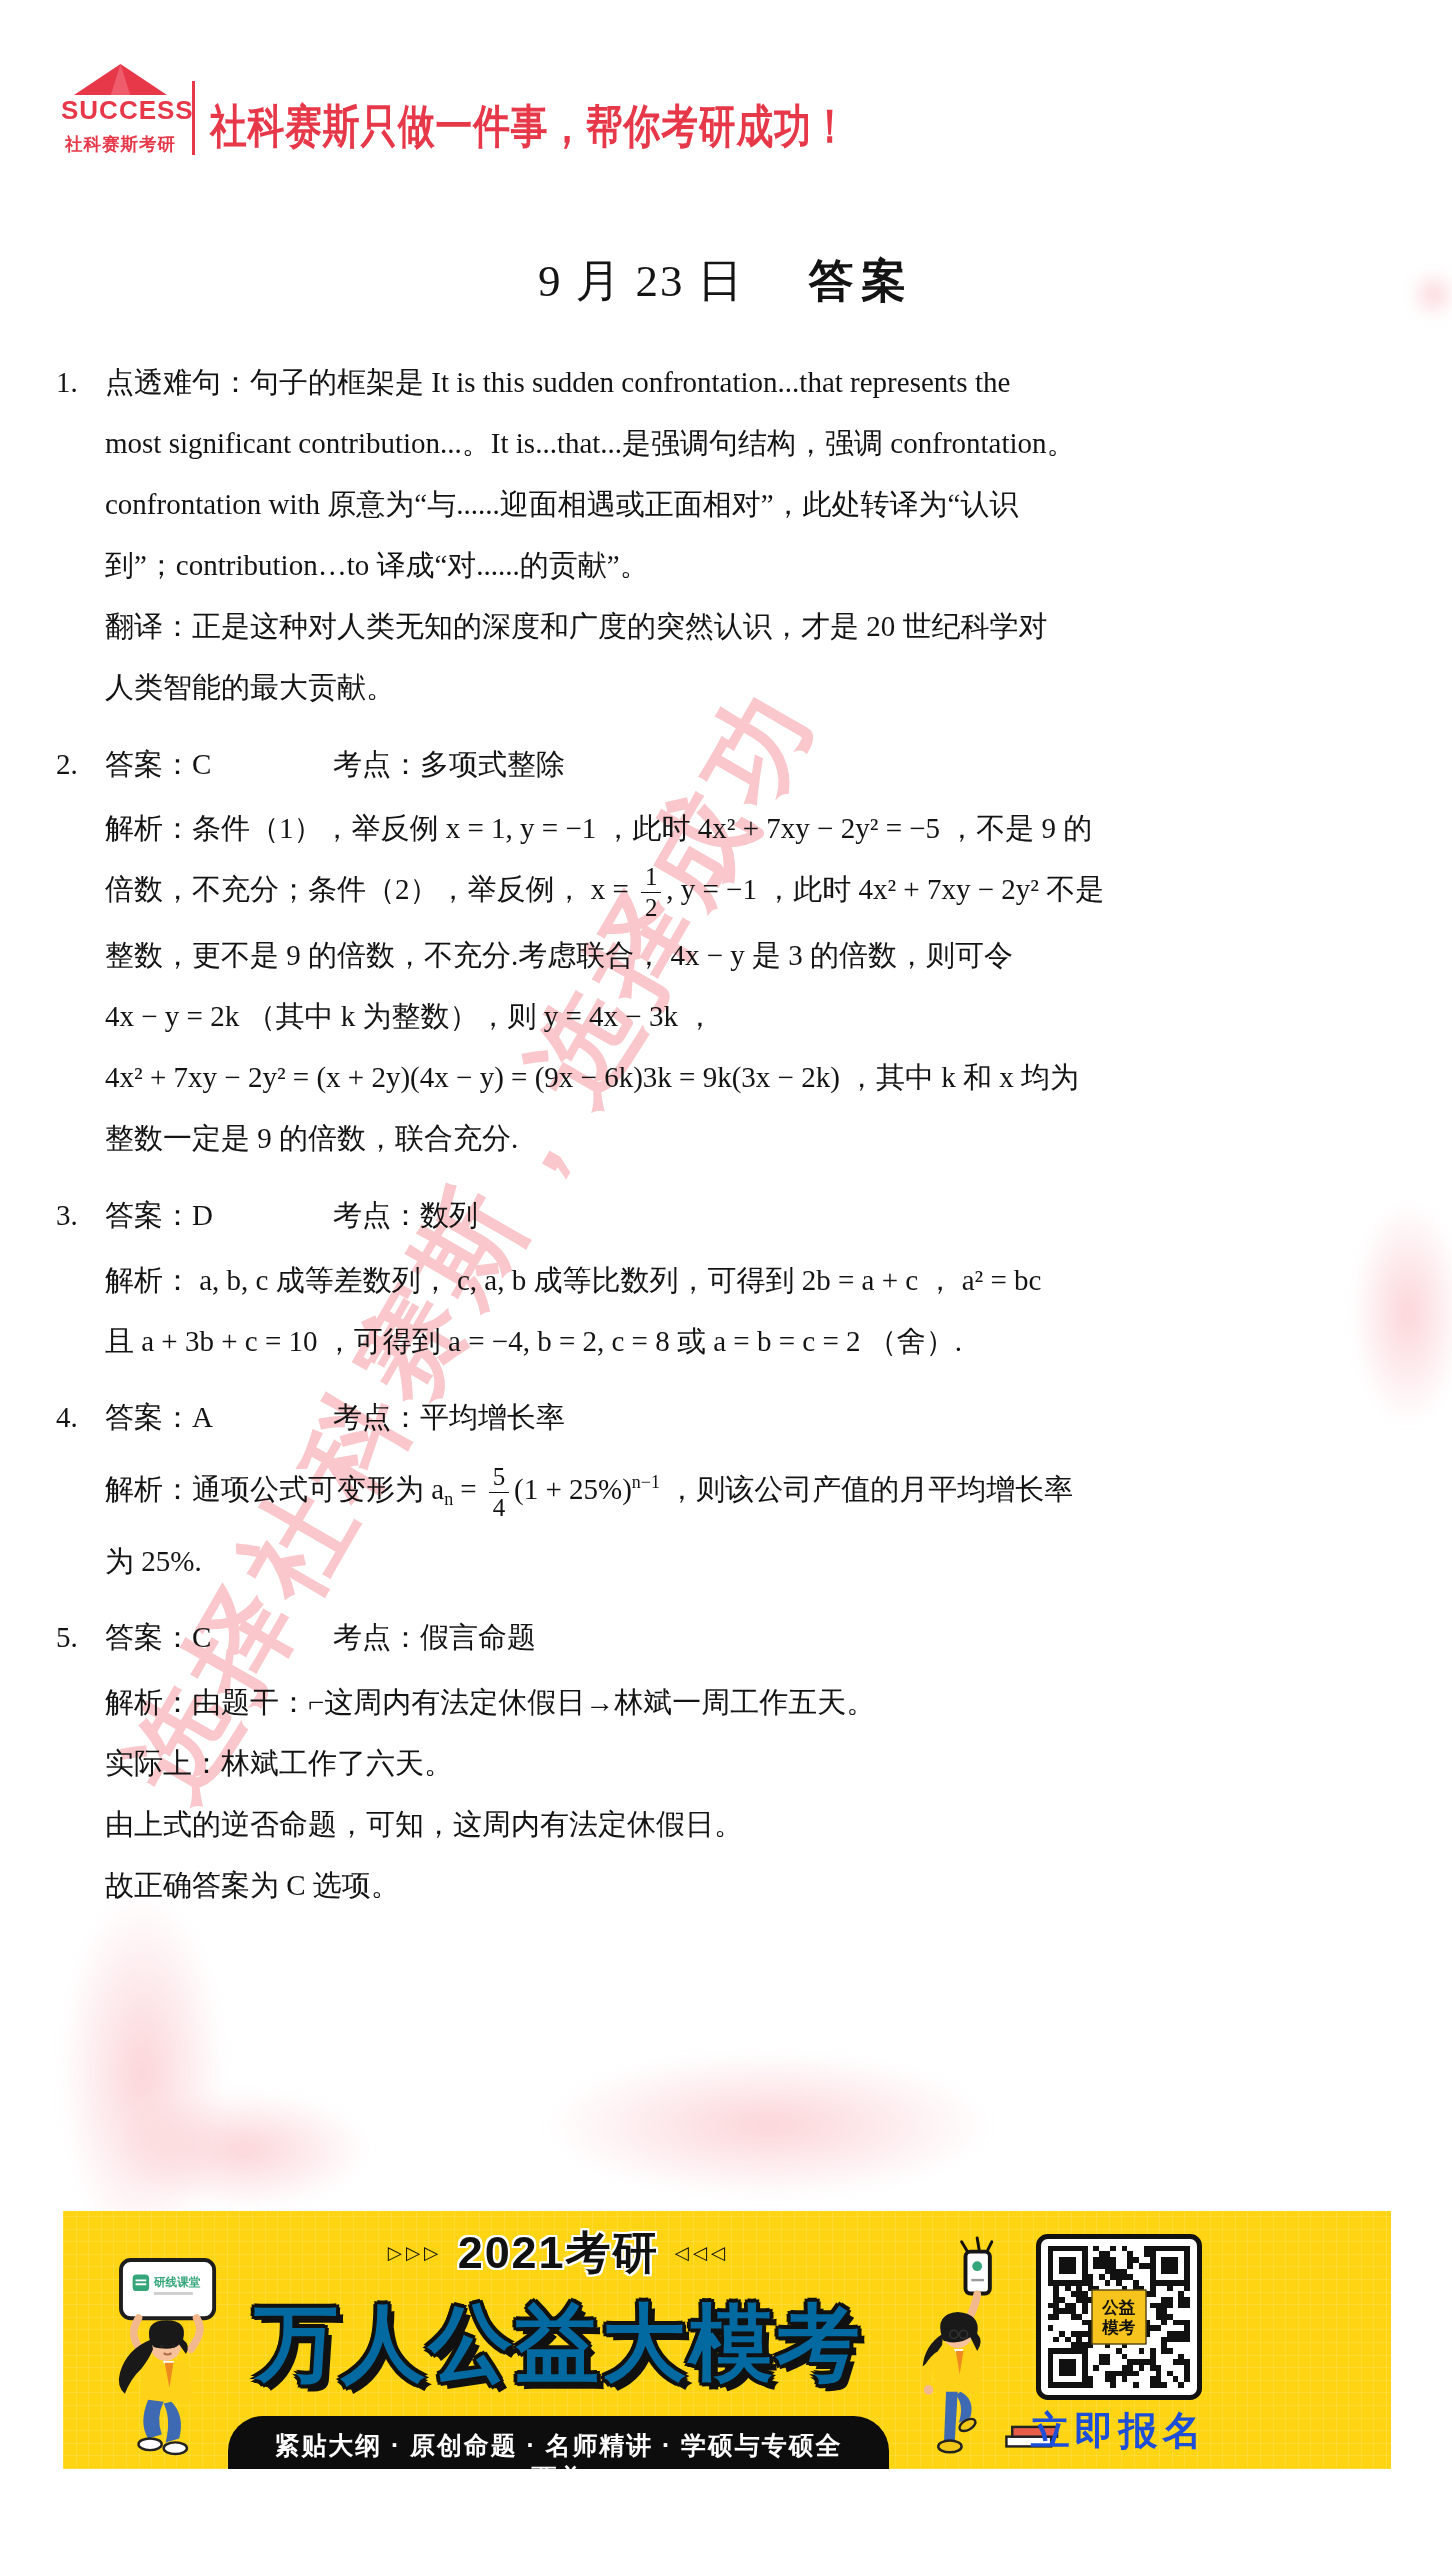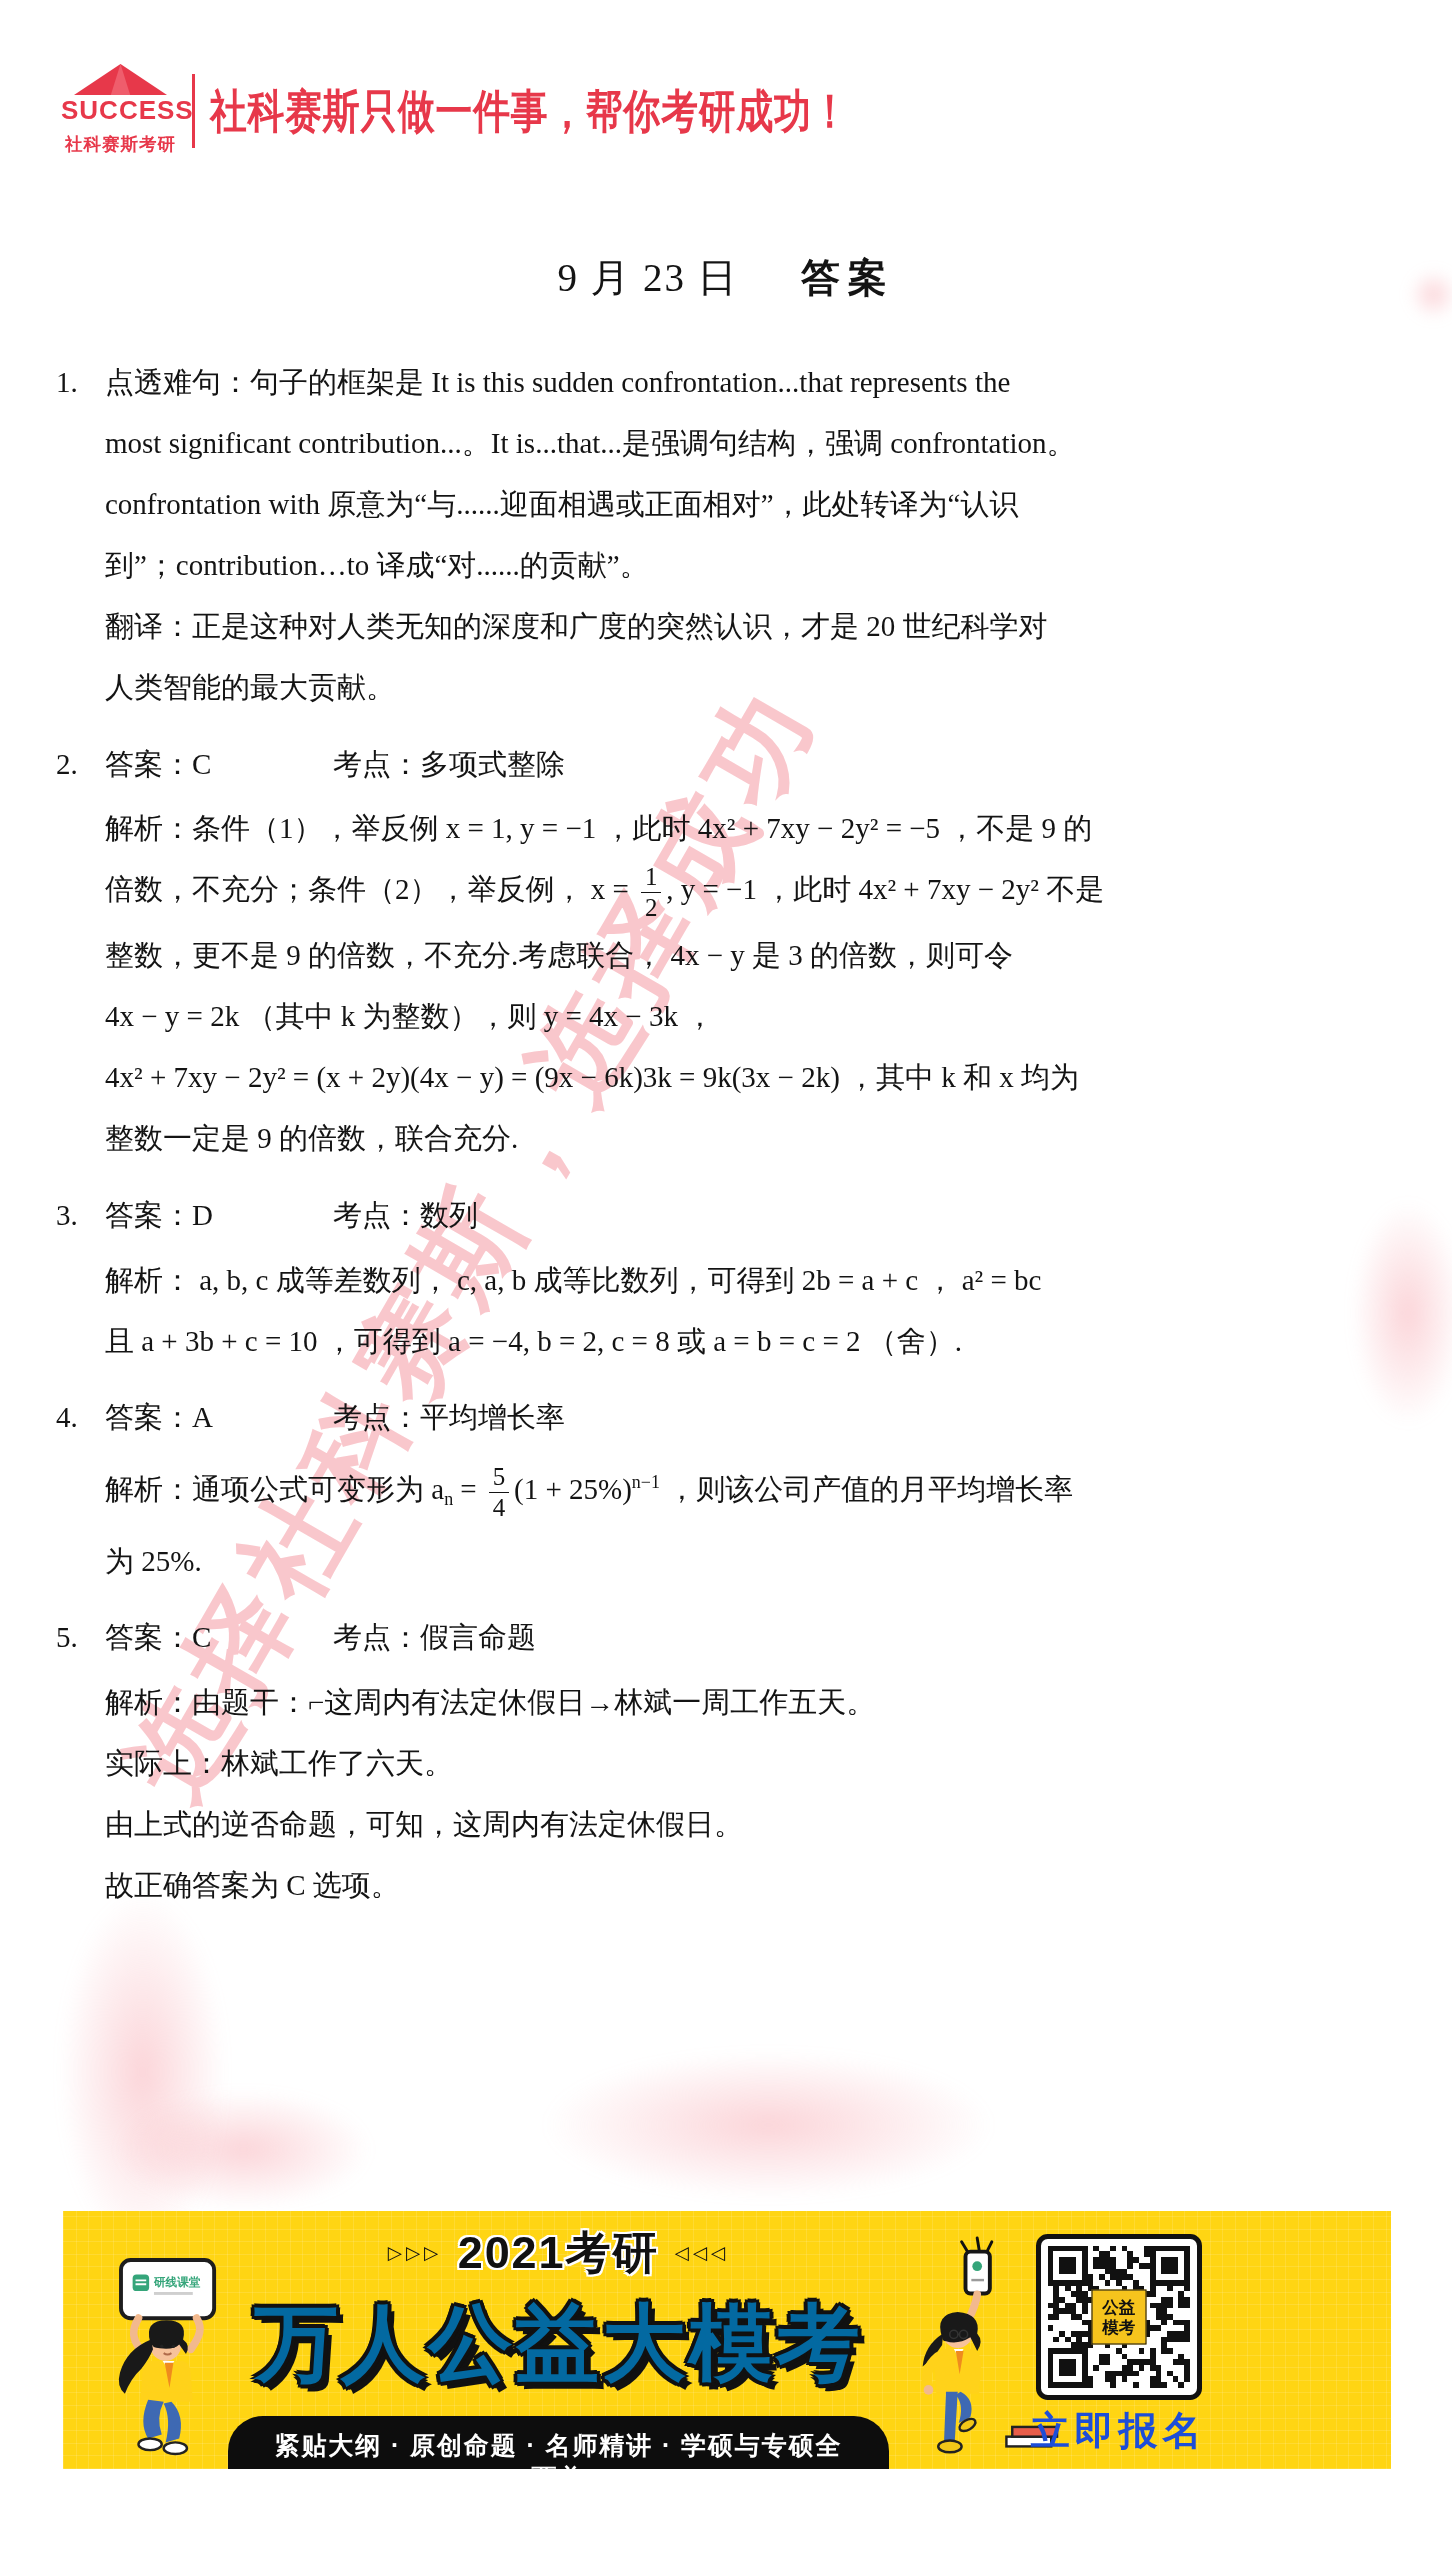--- a/index.html
+++ b/index.html
@@ -19,34 +19,34 @@
   }
   .blob{ position:absolute; filter:blur(6.8px); pointer-events:none;
     background:radial-gradient(closest-side, rgba(246,150,160,.40), rgba(246,150,160,0)); }
   .b1{ left:60px;  top:1892px; width:165px; height:360px; }
   .b2{ left:1352px;top:1201px; width:112px; height:224px; }
   .b3{ left:545px; top:2052px; width:447px; height:146px; }
   .b4{ left:1409px;top:270px;  width:49px;  height:49px;  }
   .b5{ left:117px; top:2091px; width:253px; height:117px; }
 
   
-  .hdr{ position:absolute; top:64px; left:61px; display:flex; align-items:center; }
+  .hdr{ position:absolute; top:64px; left:61px; display:flex; align-items:flex-end; }
   .logo{ width:119px; text-align:center; flex:none; }
   .logo svg{ display:block; margin:0 auto; }
   .logo-word{ font:700 26px/1.05 "Liberation Sans","DejaVu Sans",sans-serif; color:var(--red); letter-spacing:1px; margin-top:1.9px; }
   .logo-sub { font:700 17.5px/1.2 "Liberation Sans","DejaVu Sans",sans-serif; color:var(--red); letter-spacing:1px; margin-top:10px; }
   .hdr-divider{ width:2.9px; height:74px; background:var(--red); margin:1.9px 15.6px 0 11.7px; flex:none; }
   .slogan{
     font:900 46px/1.25 "Liberation Sans","DejaVu Sans",sans-serif; color:var(--red);
     white-space:nowrap; transform:scaleX(.8); transform-origin:left top; letter-spacing:1px; margin-top:3.9px;
   }
 
   
   .title{ position:absolute; top:251px; left:0; width:100%; margin:0; text-align:center;
-          font-size:39px; font-weight:400; letter-spacing:1.9px; }
+          font-size:45px; font-weight:400; letter-spacing:1.9px; }
   .t-label{ font-weight:700; margin-left:51px; letter-spacing:7.8px; }
 
   
   .qs{ position:absolute; top:352px; left:56px; width:1344px; }
   .q-row{ display:flex; margin-bottom:15.6px; }
   .q-num{ width:49px; flex:none; font-size:29px; line-height:61px; }
   .q-body{ flex:1; font-size:29px; line-height:61px; }
   .q-header{ margin-bottom:3.9px; }
   .q-answer{ display:inline-block; min-width:228px; }
   .q-line{ white-space:nowrap; }

